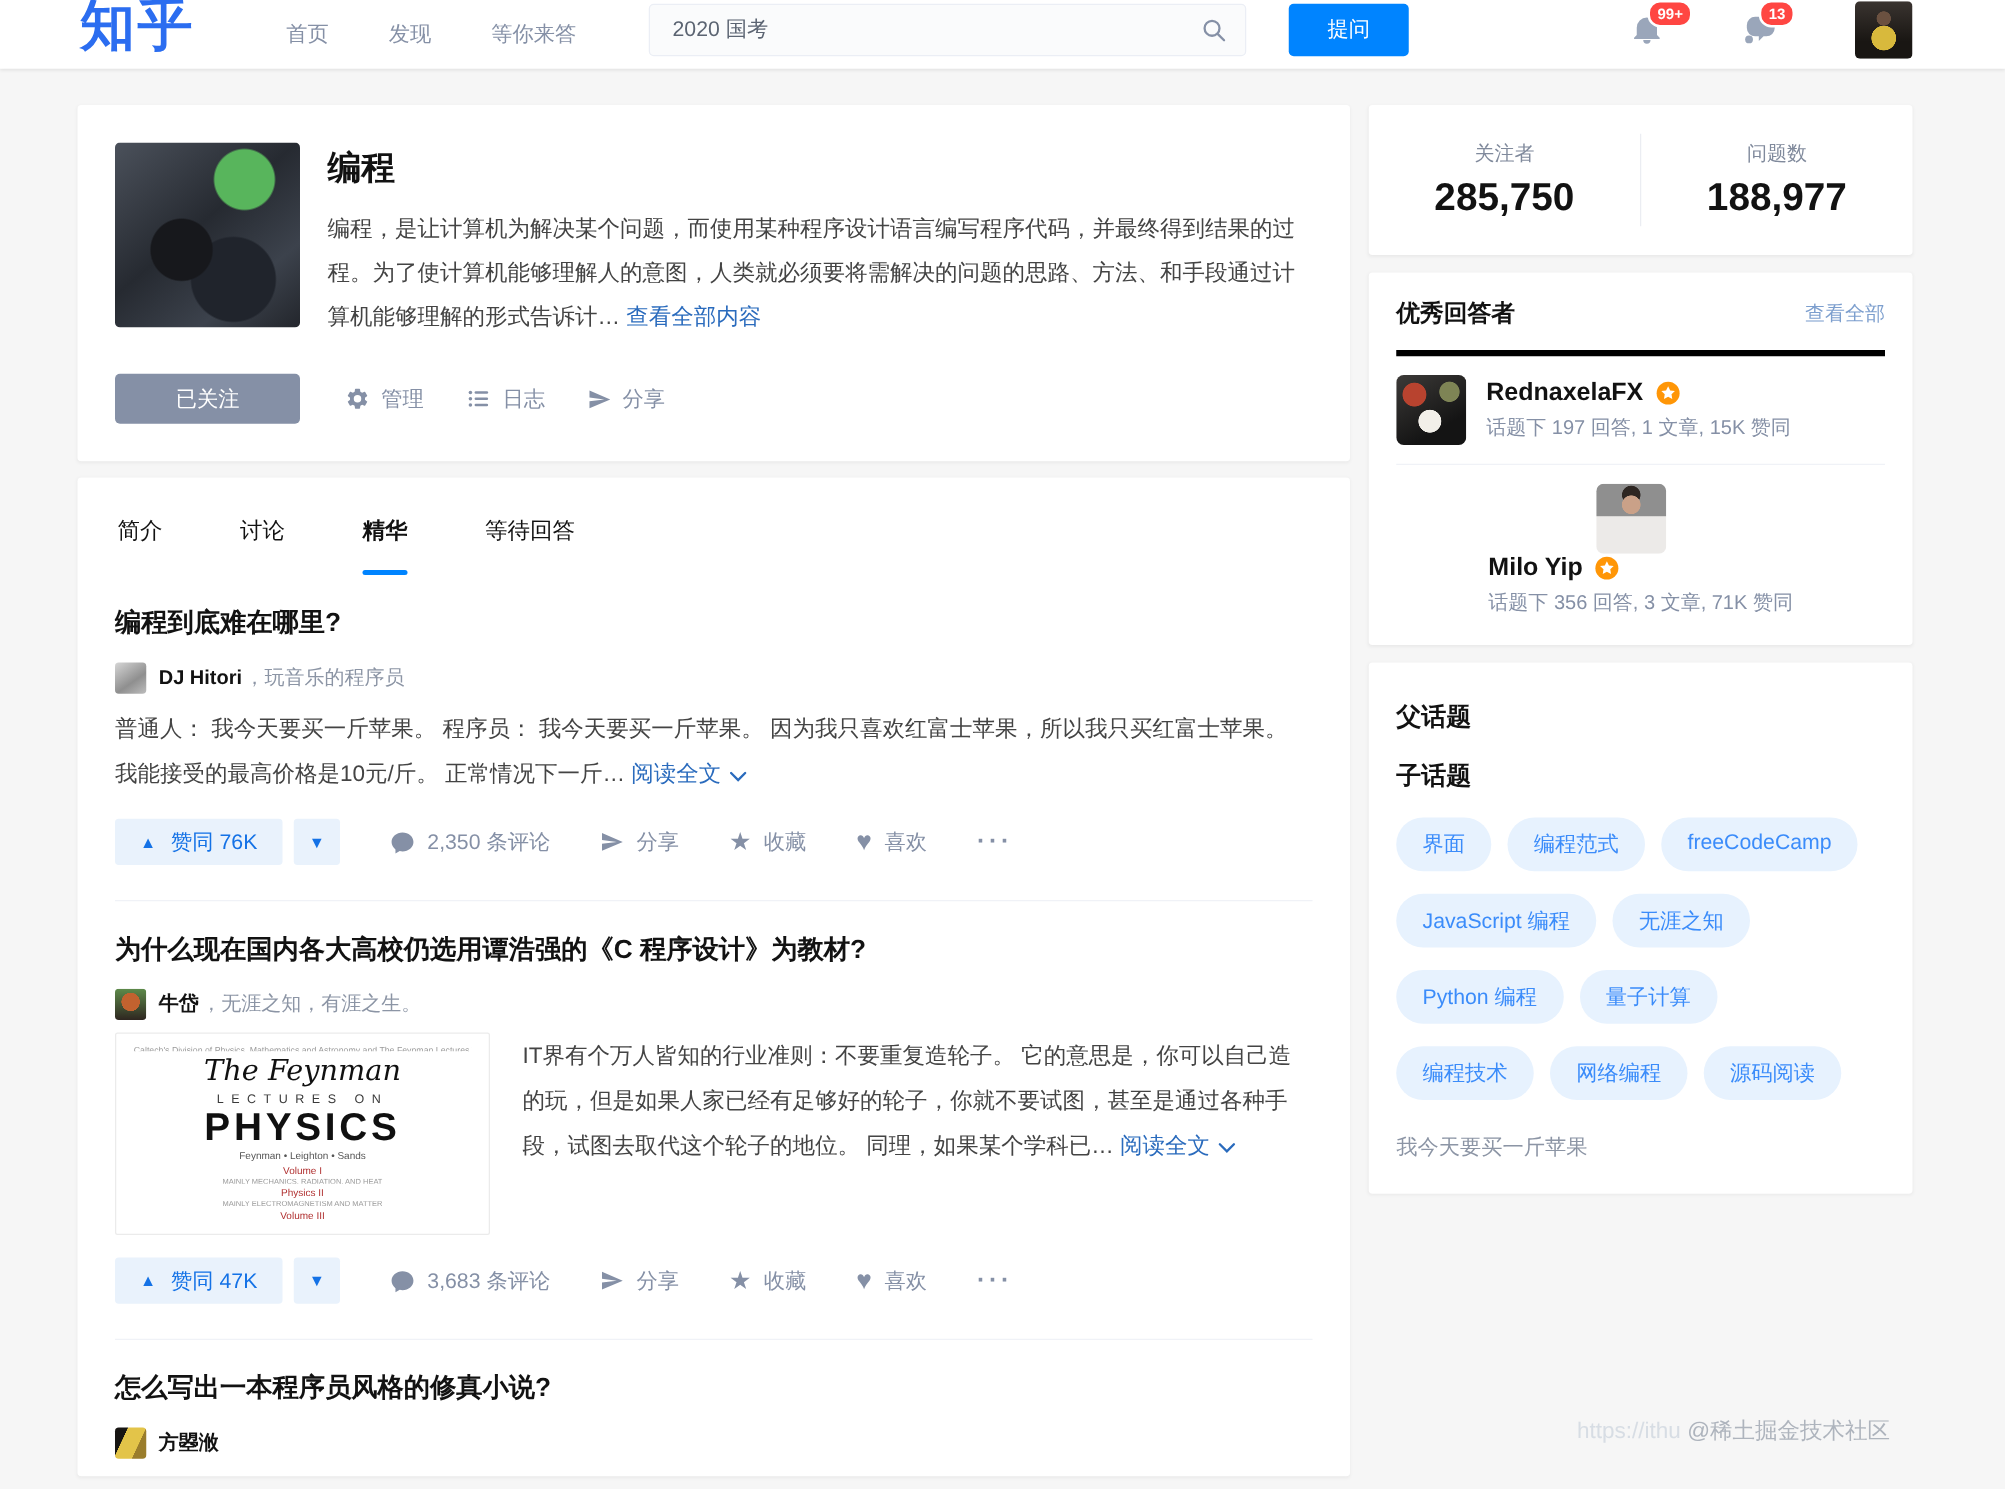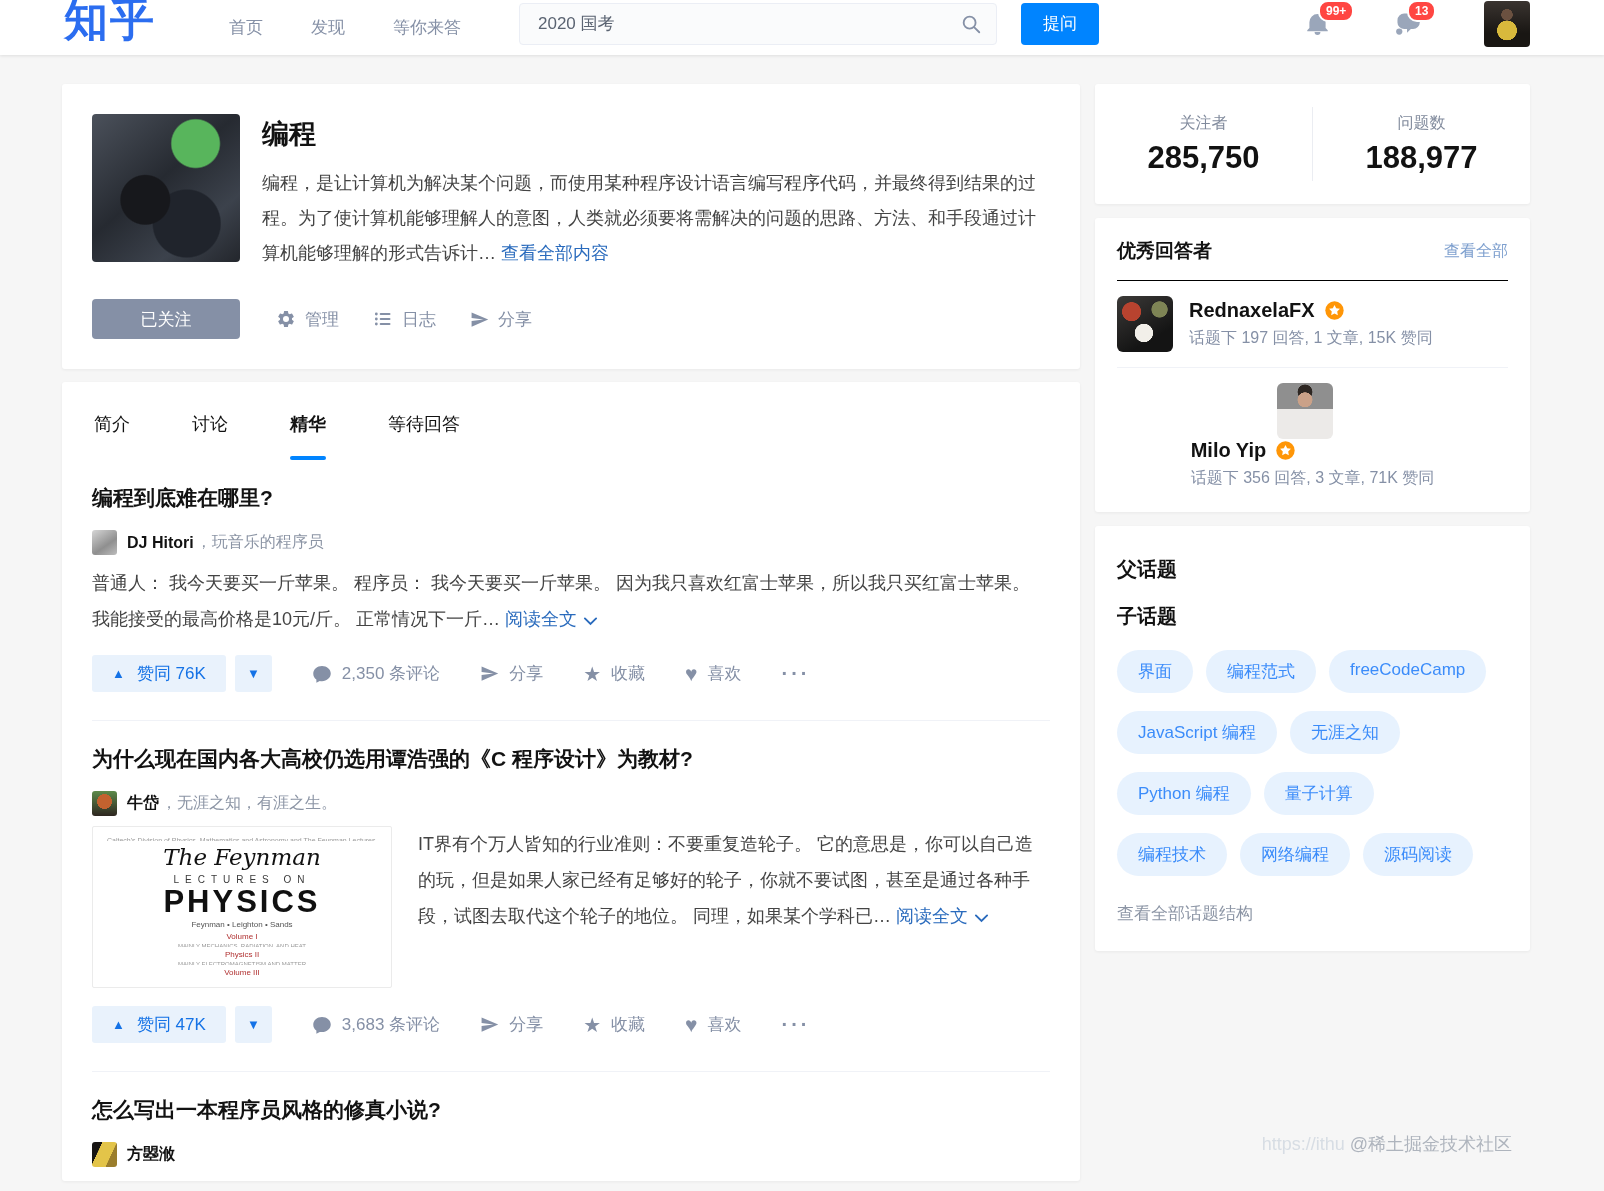--- a/index.html
+++ b/index.html
@@ -24,21 +24,21 @@
     margin-left:58px; width:478px; height:42px; background:#fafbfc;
     border:1px solid #ebeef5; border-radius:4px; display:flex; align-items:center;
     padding:0 14px 0 18px; transform:translateY(-4px);
   }
   .searchbox input {
     border:none; outline:none; background:transparent; flex:1;
     font-size:17px; color:#5b6472; font-family:inherit;
   }
   .search-ic { color:#8590a6; }
   .ask-btn {
-    margin-left:24px; width:78px; height:42px; background:#0084ff; color:#fff;
+    margin-left:34px; width:96px; height:42px; background:#0084ff; color:#fff;
     border:none; border-radius:4px; font-size:17px; cursor:pointer;
     transform:translateY(-4px); font-family:inherit;
   }
   .nav-right { margin-left:auto; display:flex; align-items:center; gap:62px; }
   .icon-wrap { position:relative; color:#9aa6ba; cursor:pointer; transform:translateY(-4px); }
   .badge {
     position:absolute; top:-10px; left:14px; background:#ff4642; color:#fff;
     font-size:12px; line-height:1; padding:3px 6px; border-radius:10px;
     border:2px solid #fff; font-weight:700; white-space:nowrap;
   }
@@ -140,21 +140,21 @@
   
   .stats-card { display:flex; align-items:center; height:120px; text-align:center;
     position:relative; }
   .stat-cell { flex:1; cursor:pointer; }
   .stat-label { font-size:16px; color:#808a9c; }
   .stat-value { font-size:31px; font-weight:700; color:#121212; margin-top:6px; }
   .stat-div { width:1px; height:74px; background:#ebedf2; }
 
   .answerers-card { margin-top:14px; padding:20px 22px 8px; }
   .ans-head { display:flex; justify-content:space-between; align-items:center;
-    padding-bottom:16px; border-bottom:1px solid #000000; }
+    padding-bottom:16px; border-bottom:5px solid #000000; }
   .ans-title { font-size:19px; font-weight:700; }
   .see-all { font-size:16px; color:#7d9fce; cursor:pointer; }
   .user-row { display:flex; align-items:center; padding:15px 0; }
   .user-row + .user-row { border-top:1px solid #f0f2f7;flex-direction:column; }
   .avatar-md { width:56px; height:56px; border-radius:6px; margin-right:16px;
     flex:none; cursor:pointer; }
   .avatar-dog { background:
       radial-gradient(circle at 26% 28%, #b8432f 0 16%, rgba(0,0,0,0) 17%),
       radial-gradient(circle at 76% 24%, #7e8455 0 13%, rgba(0,0,0,0) 14%),
       radial-gradient(circle at 48% 66%, #f2efe9 0 19%, rgba(0,0,0,0) 20%),
@@ -441,21 +441,21 @@
         <span class="pill">编程范式</span>
         <span class="pill">freeCodeCamp</span>
         <span class="pill">JavaScript 编程</span>
         <span class="pill">无涯之知</span>
         <span class="pill">Python 编程</span>
         <span class="pill">量子计算</span>
         <span class="pill">编程技术</span>
         <span class="pill">网络编程</span>
         <span class="pill">源码阅读</span>
       </div>
-      <div class="see-structure">查看全部话题结构</div>
+      <div class="see-structure">我今天要买一斤苹果</div>
     </section>
   </aside>
 </div>
 
 <div class="watermark">
   <span class="wm-prefix">https://ithu</span>
   <span class="wm-text">@稀土掘金技术社区</span>
 </div>
 
 </body></html>

